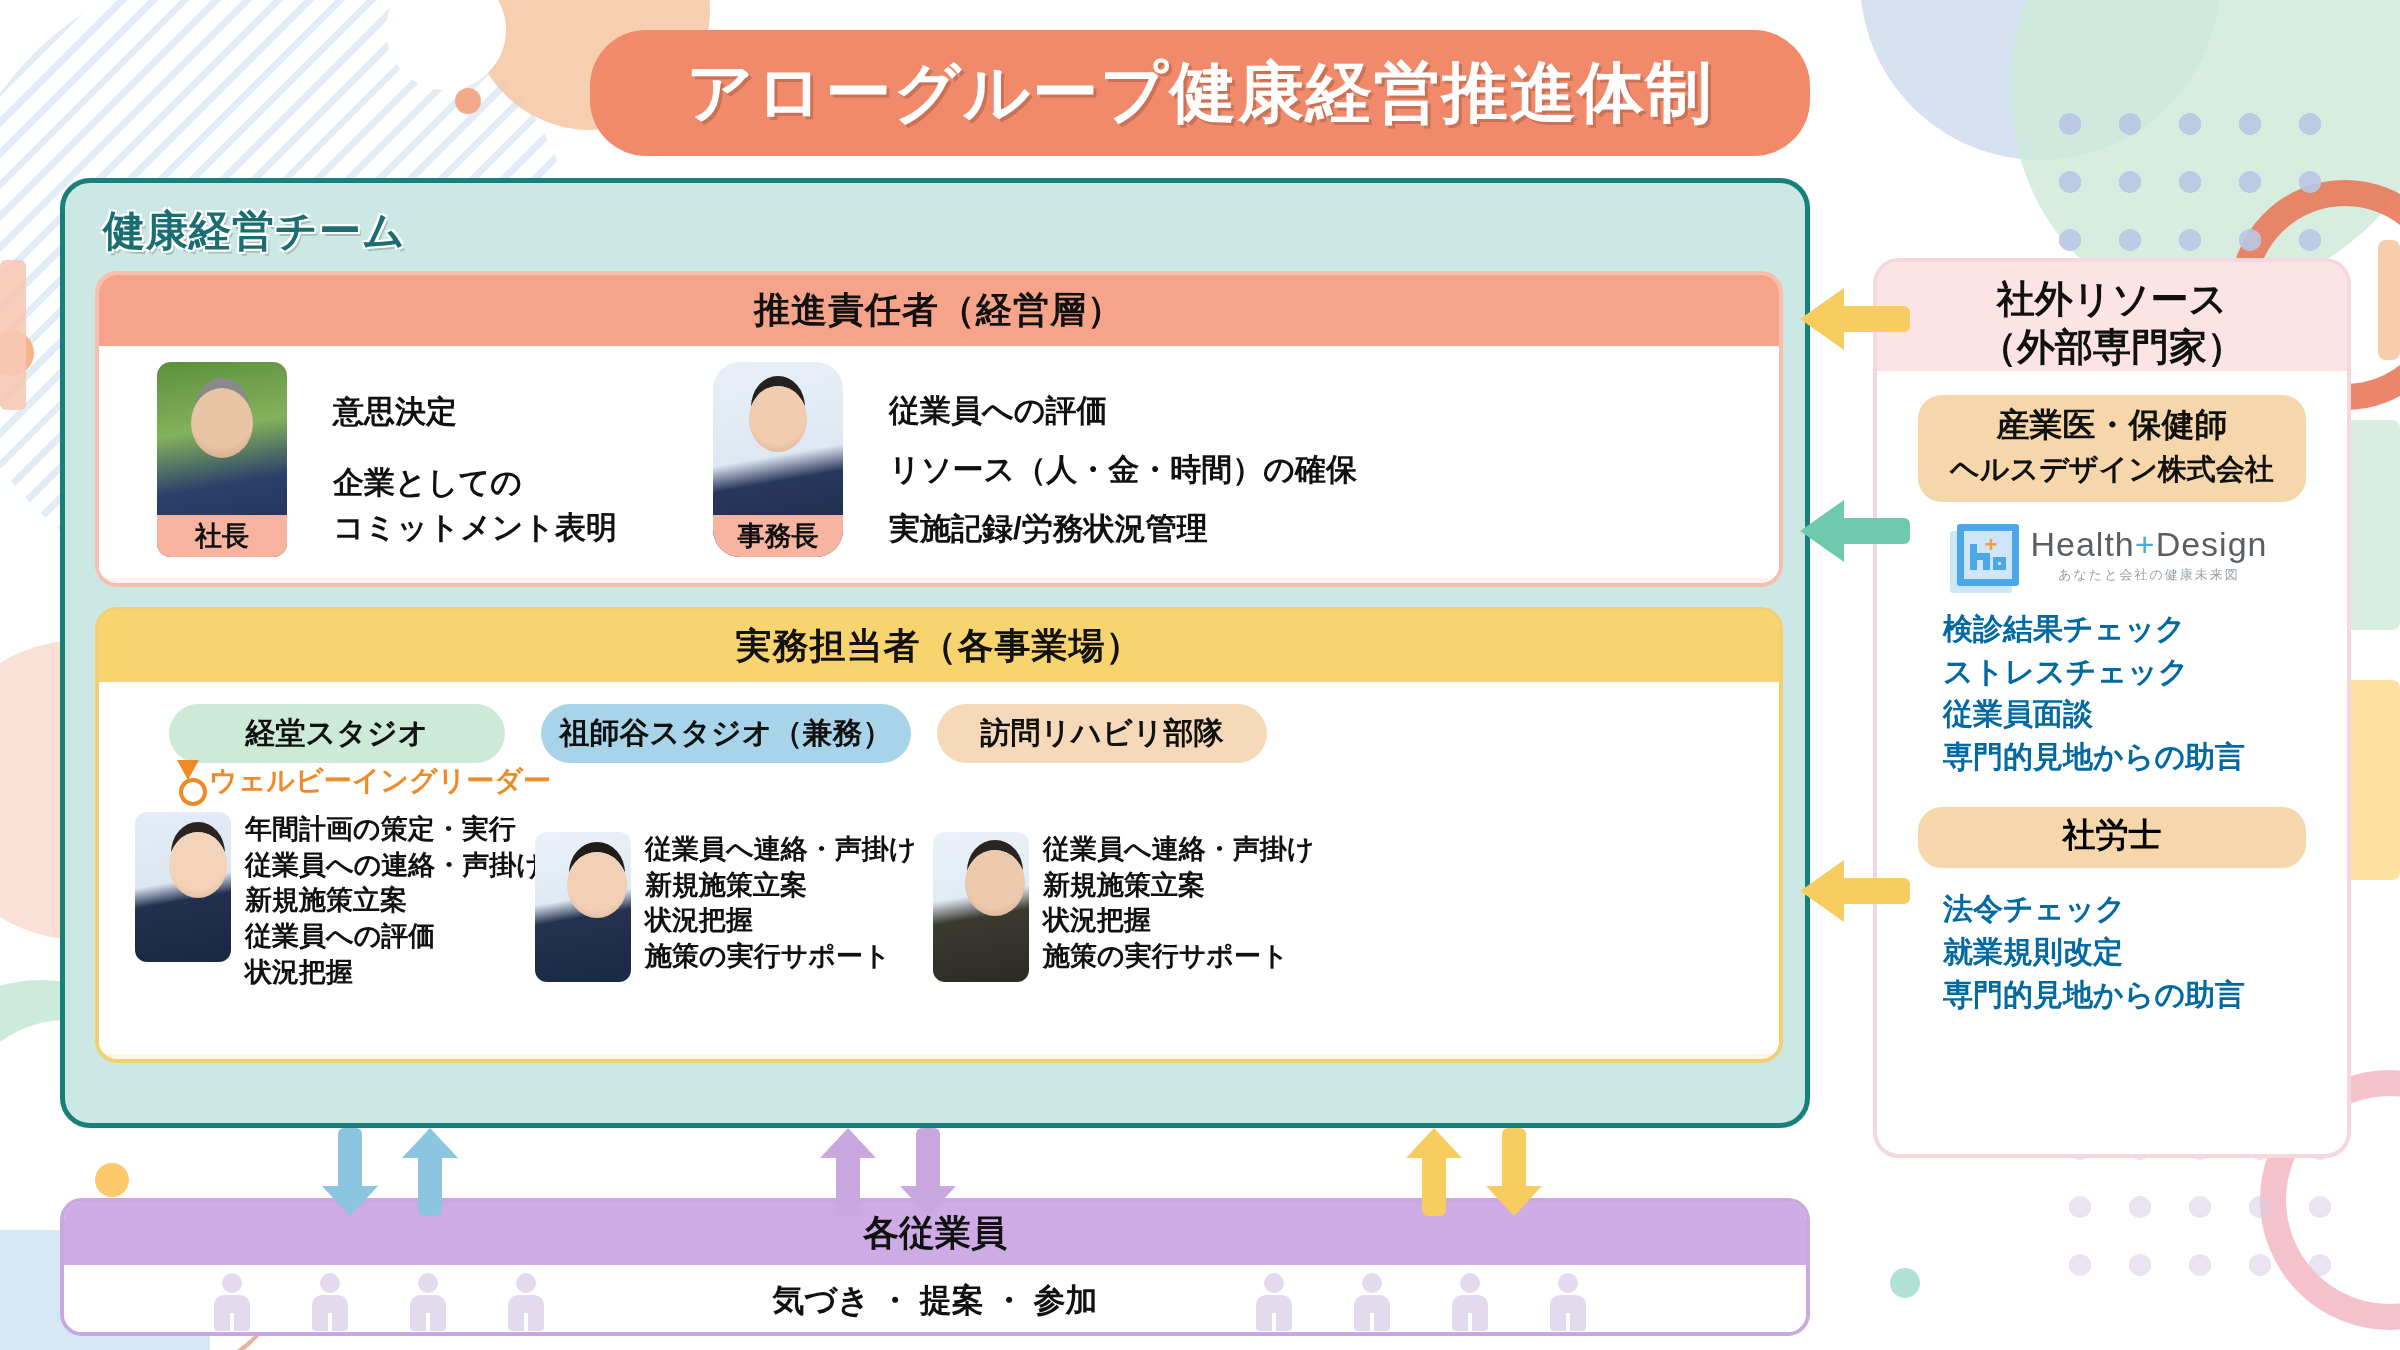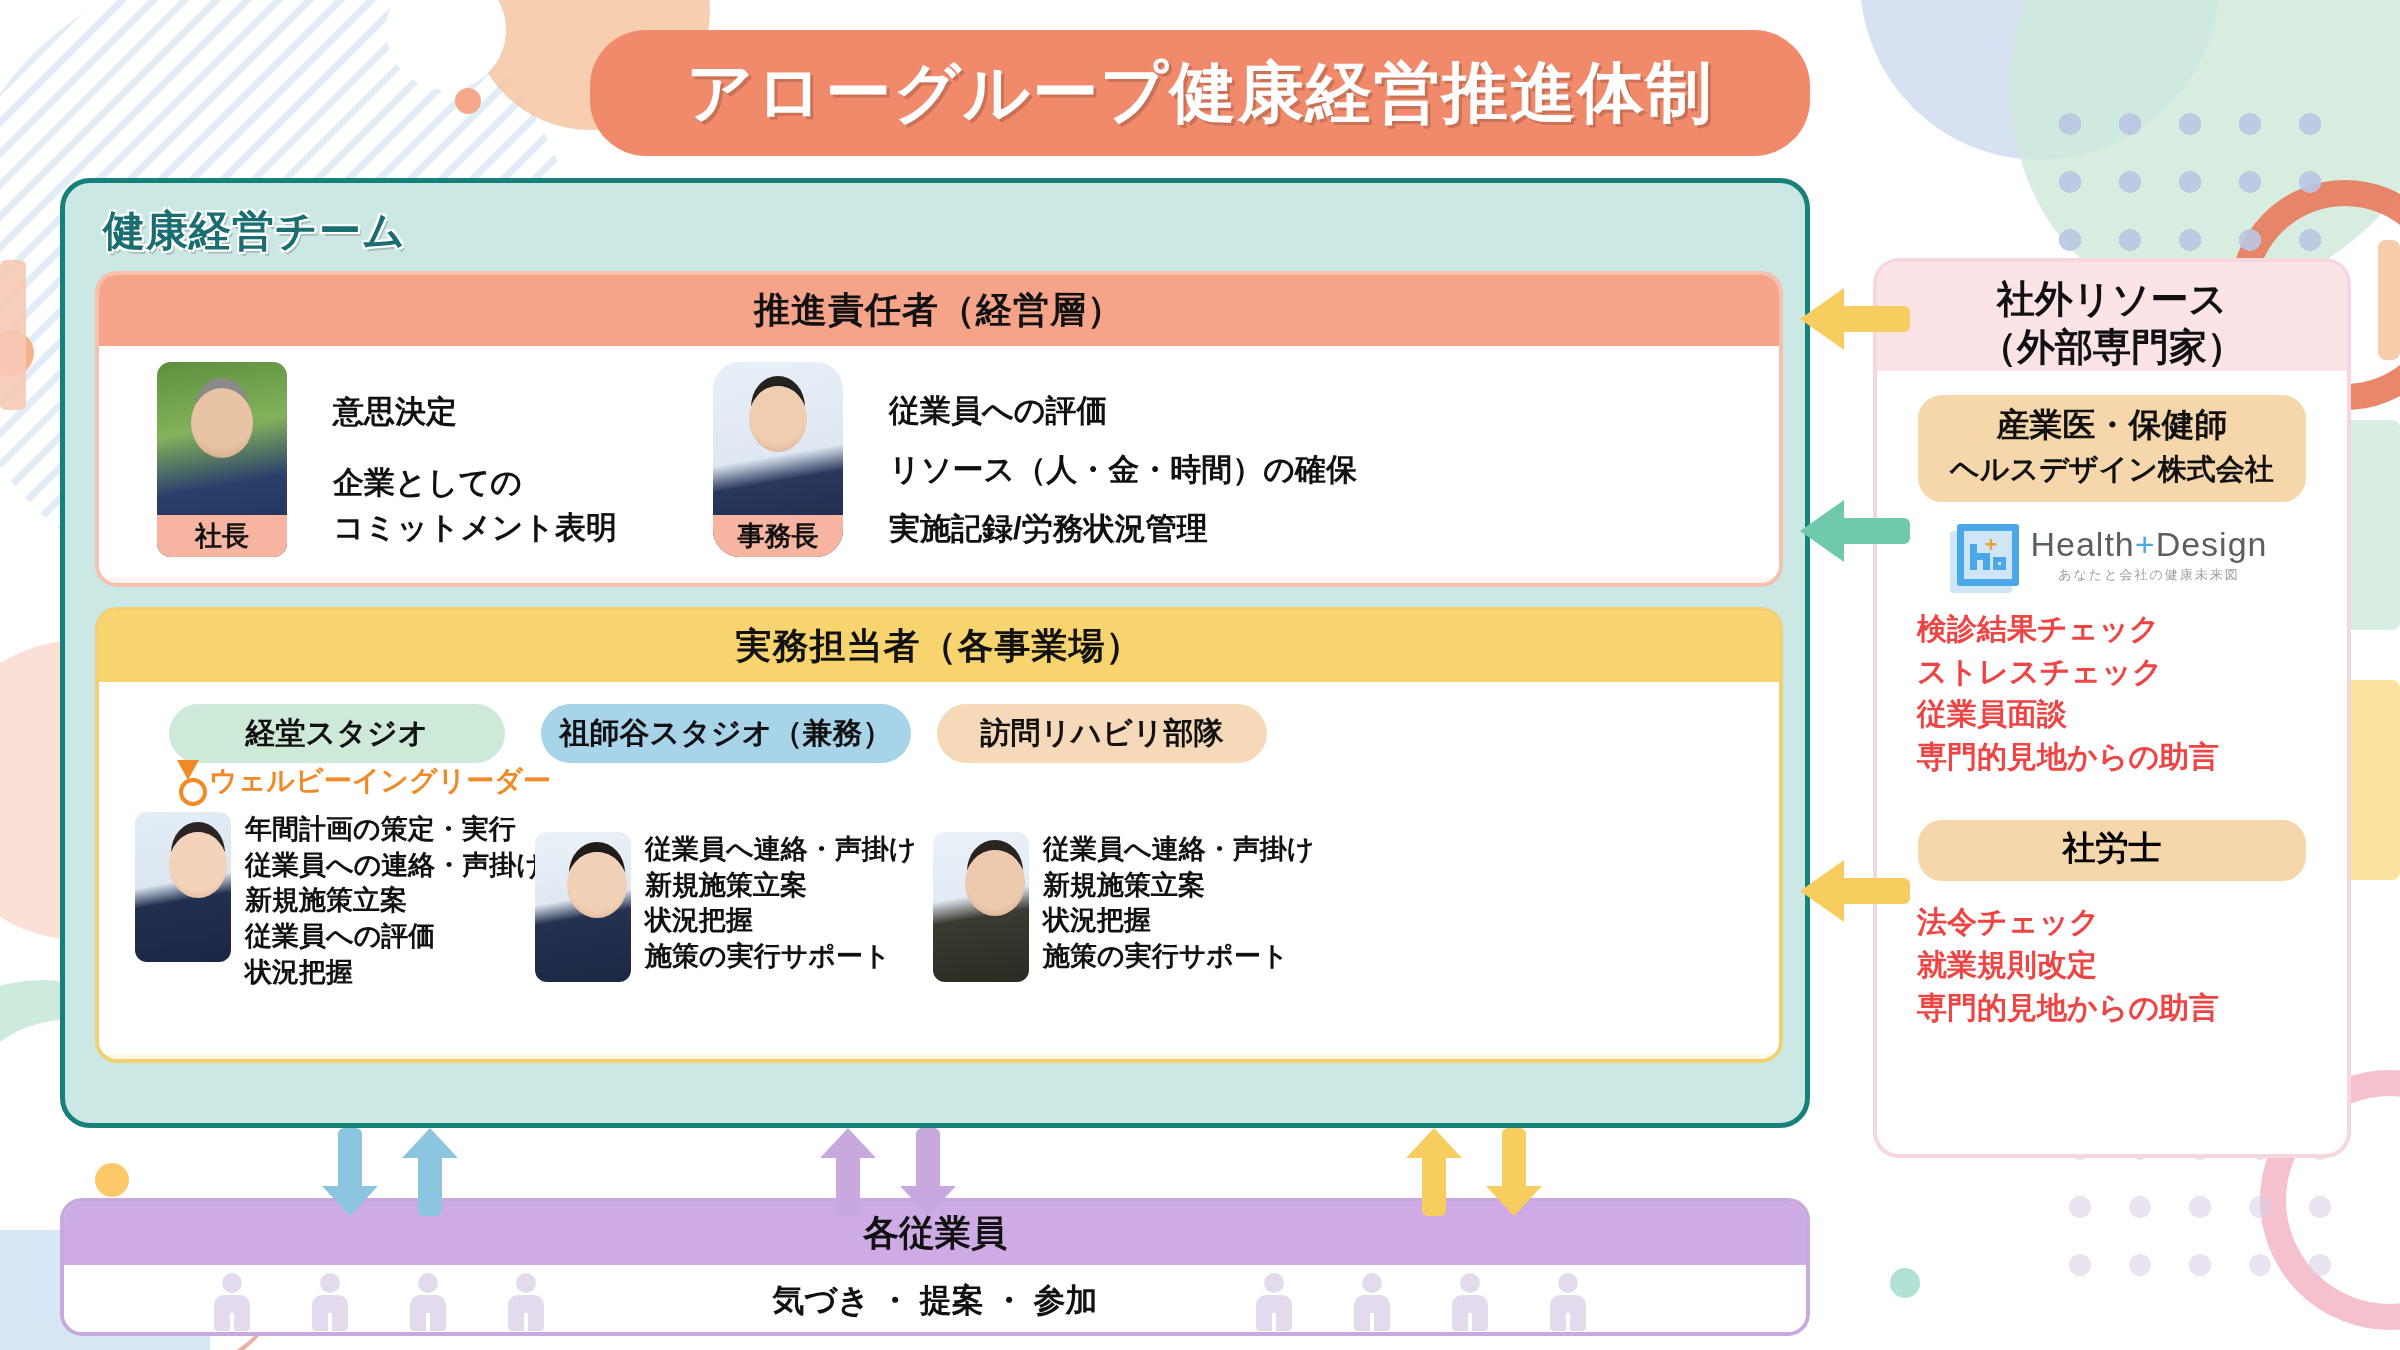--- a/index.html
+++ b/index.html
@@ -156,22 +156,22 @@
   .hd-mark .outer{ position:absolute; inset:0; border:7px solid #4aa8e8; border-radius:3px;}
   .hd-mark .sh{ position:absolute; left:-7px; top:7px; width:62px; height:62px; background:#cfe6f8; border-radius:3px; z-index:-1;}
   .hd-mark .h{ position:absolute; left:13px; top:20px; width:7px; height:26px; background:#4aa8e8;}
   .hd-mark .h2{ position:absolute; left:13px; top:29px; width:20px; height:7px; background:#4aa8e8;}
   .hd-mark .h3{ position:absolute; left:26px; top:29px; width:7px; height:17px; background:#4aa8e8;}
   .hd-mark .d{ position:absolute; left:36px; top:33px; width:13px; height:13px; border:5px solid #4aa8e8;}
   .hd-mark .plus{ position:absolute; left:28px; top:10px; font-size:22px; color:#e8a33c; font-weight:bold; line-height:1;}
   .hd-text .t1{ font-size:34px; color:#5b5f63; letter-spacing:1px; line-height:1;}
   .hd-text .t1 .pl{ color:#4aa8e8; }
   .hd-text .t2{ font-size:13px; color:#9aa0a6; letter-spacing:2px; margin-top:5px; text-align:center;}
-  .ext-list{ margin:22px 0 0 40px; font-size:30px; font-weight:bold; color:#ef4444; line-height:1.42;}
-  .ext-pill2{ margin:42px auto 0; width:388px; background:#f5d7ab; border-radius:24px; text-align:center; padding:6px 0 10px;}
+  .ext-list{ margin:22px 0 0 66px; font-size:30px; font-weight:bold; color:#0369a1; line-height:1.42;}
+  .ext-pill2{ margin:29px auto 0; width:388px; background:#f5d7ab; border-radius:24px; text-align:center; padding:6px 0 10px;}
   .ext-pill2 .p1{ font-size:33px; font-weight:bold;}
   .ext-pill2 .p2{ font-size:27px; font-weight:bold;}
 
   
   .emp{
     position:absolute; left:60px; top:1198px; width:1750px; height:138px;
     background:#fff; border:4px solid #c9a8e0; border-radius:22px; overflow:hidden; z-index:4;
   }
   .emp-head{ background:#ceabe4; text-align:center; font-size:36px; font-weight:bold; color:#111; padding:7px 0;}
   .emp-body{ position:relative; height:72px; background:#fff;}

